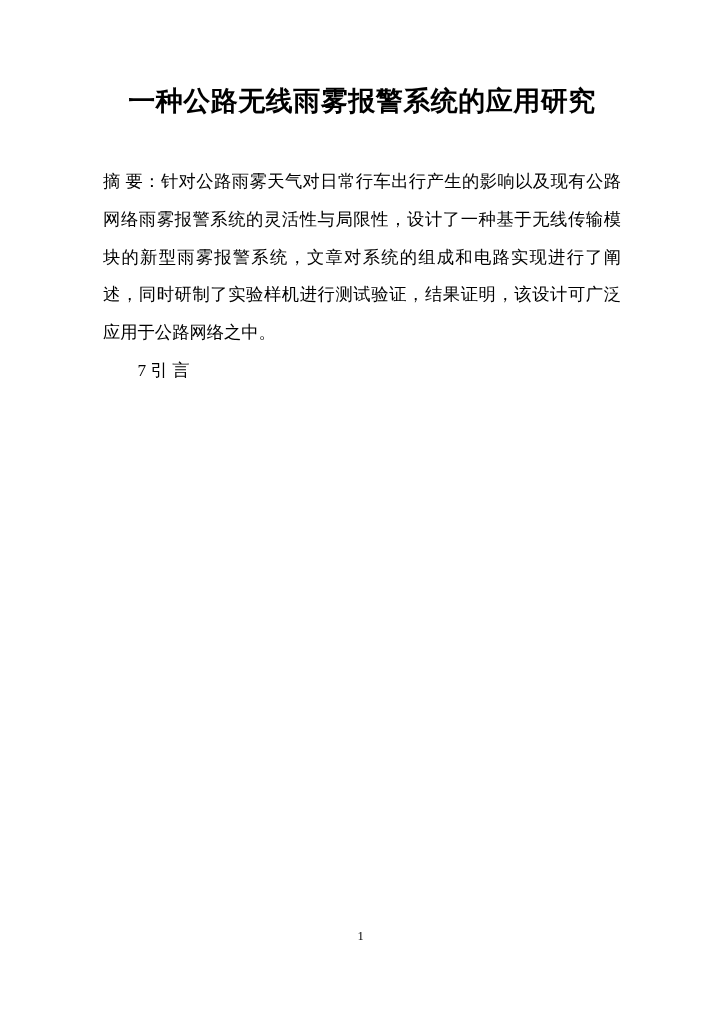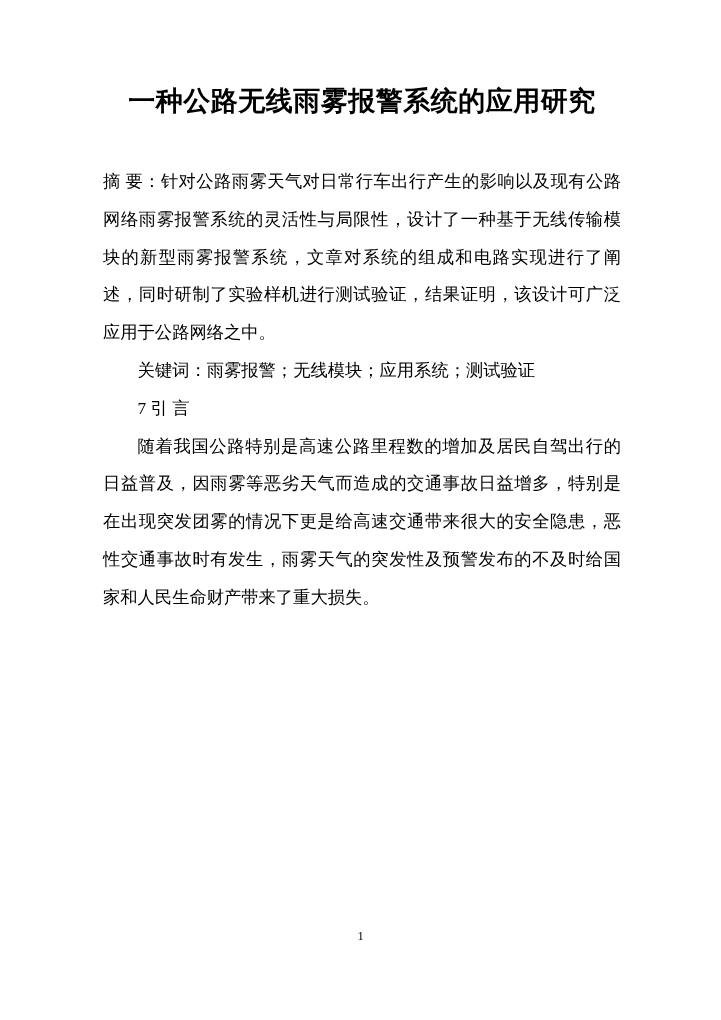--- a/index.html
+++ b/index.html
@@ -48,24 +48,22 @@
 </style>
 </head>
 <body>
 
 <div class="page">
 
   <h1 class="doc-title">一种公路无线雨雾报警系统的应用研究</h1>
 
   <p class="para">摘 要：针对公路雨雾天气对日常行车出行产生的影响以及现有公路网络雨雾报警系统的灵活性与局限性，设计了一种基于无线传输模块的新型雨雾报警系统，文章对系统的组成和电路实现进行了阐述，同时研制了实验样机进行测试验证，结果证明，该设计可广泛应用于公路网络之中。</p>
 
-  <p class="para indent">关键词：雨雾报警；无线模块；应用系统；测试验证</p>
 
 
   <p class="para indent">7 引 言</p>
 
-  <p class="para indent">随着我国公路特别是高速公路里程数的增加及居民自驾出行的日益普及，因雨雾等恶劣天气而造成的交通事故日益增多，特别是在出现突发团雾的情况下更是给高速交通带来很大的安全隐患，恶性交通事故时有发生，雨雾天气的突发性及预警发布的不及时给国家和人民生命财产带来了重大损失。</p>
 
 
 
   <div class="page-number">1</div>
 
 </div>
 
 </body></html>

